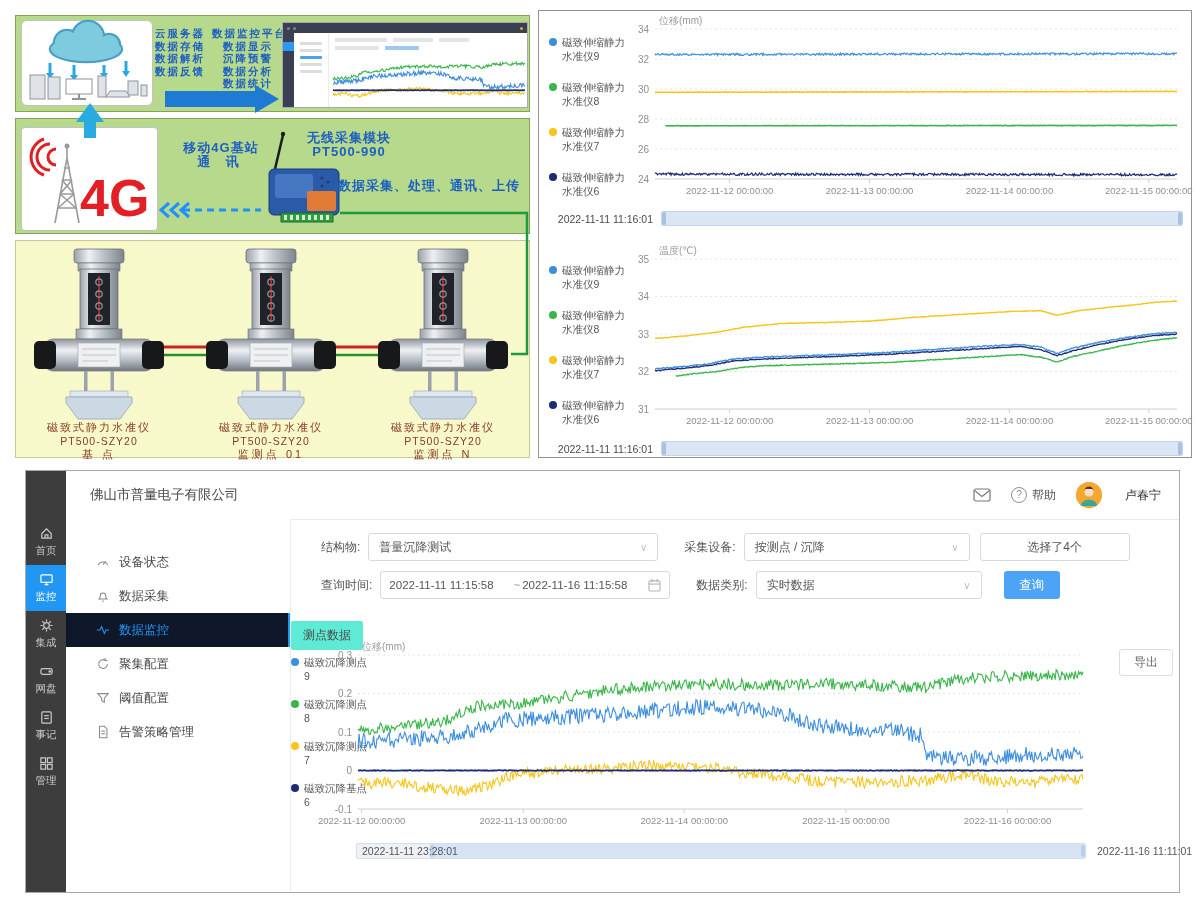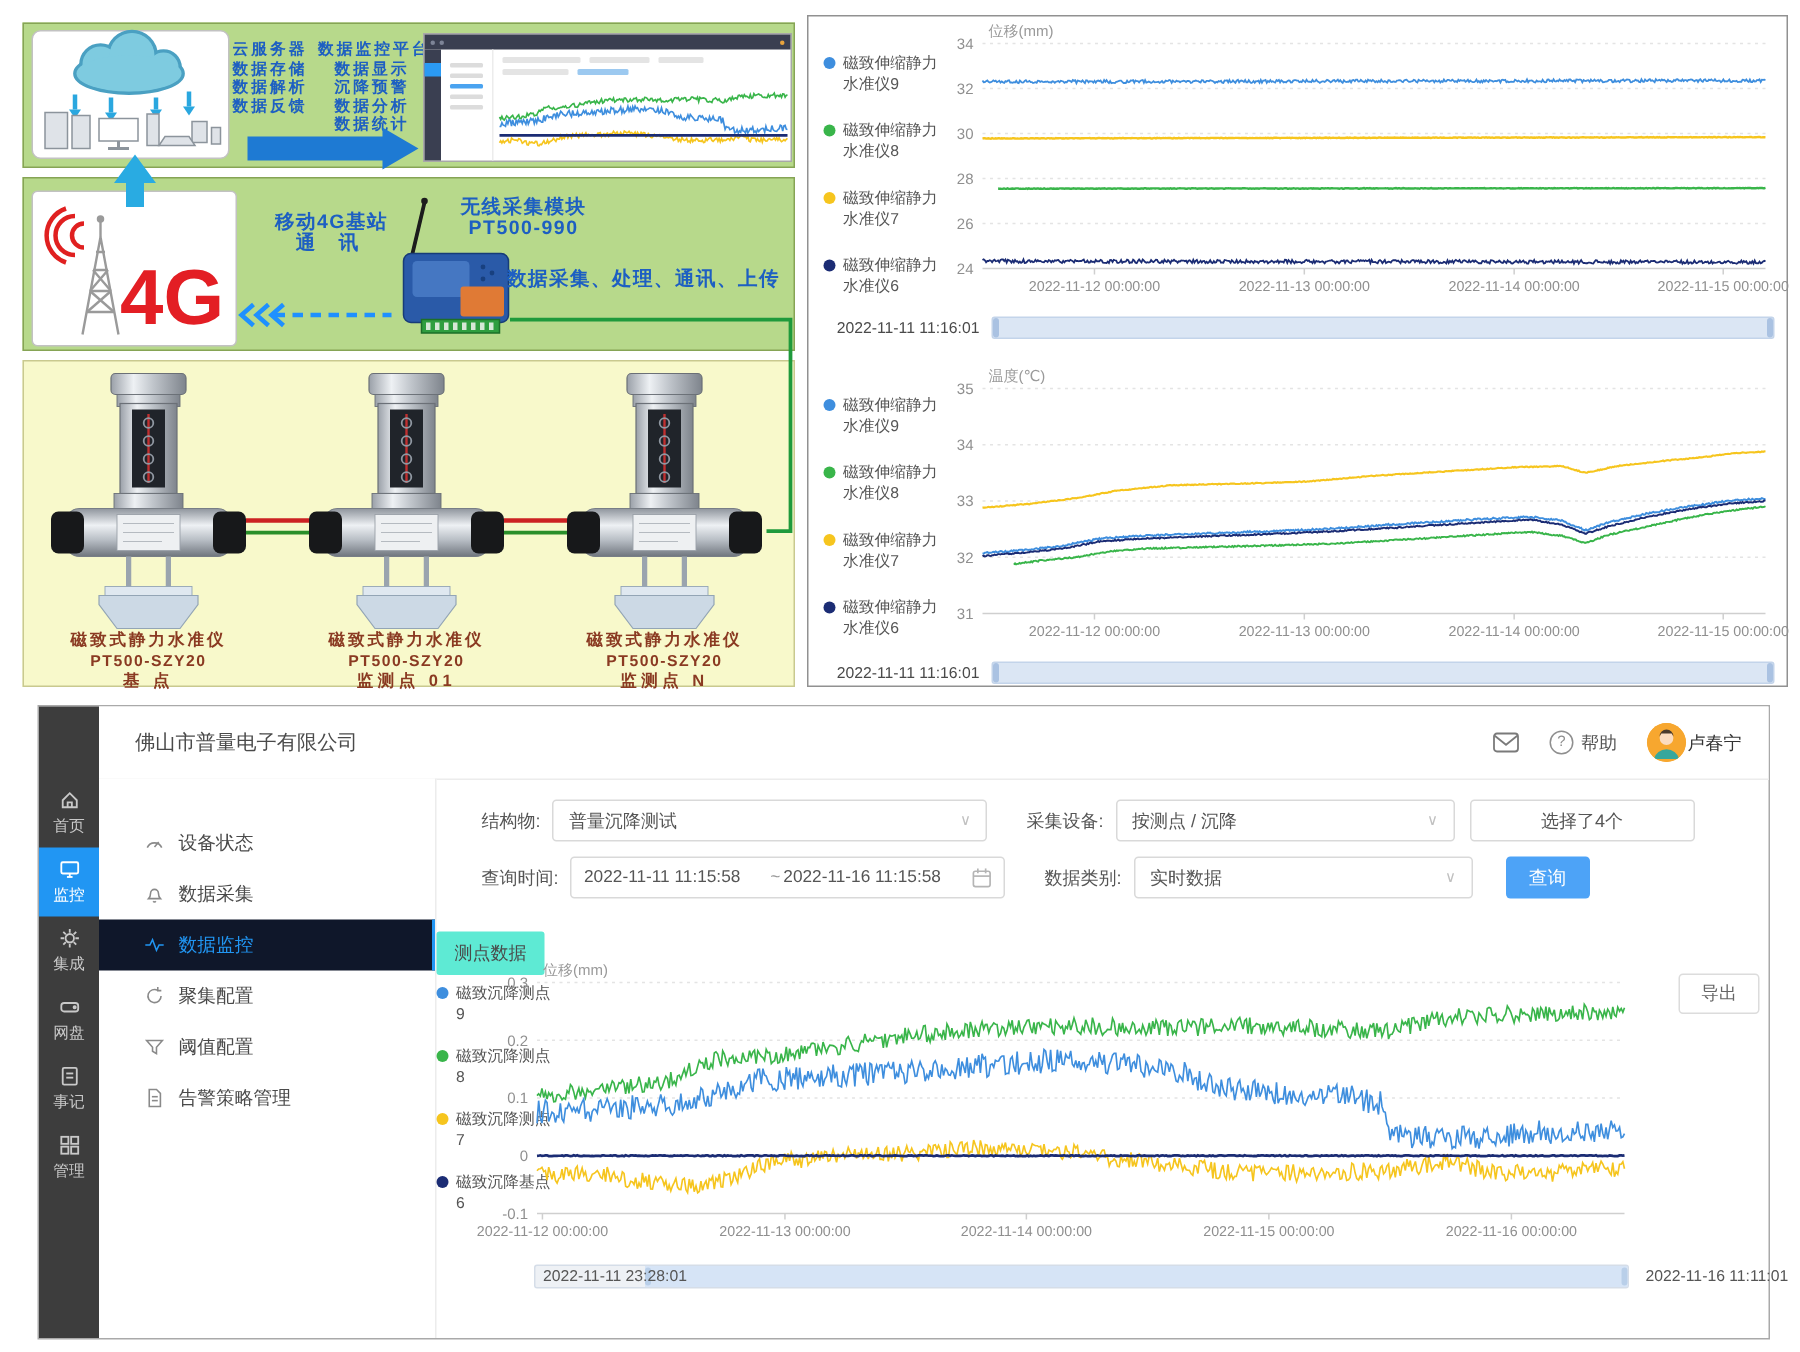--- a/index.html
+++ b/index.html
@@ -22,21 +22,21 @@
   .tdot{width:3px;height:3px;border-radius:50%;background:#7d8497}
   .tdot.orange{background:#e8a33d;margin-left:auto}
   .thumb-body{flex:1;display:flex;min-height:0}
   .thumb-rail{width:11px;background:#3a3f51;position:relative;flex:none}
   .thumb-rail .hl{position:absolute;left:0;top:9px;width:11px;height:9px;background:#2b9af3}
   .thumb-menu{width:34px;border-right:1px solid #ececec;padding-top:5px;flex:none}
   .tm-bar{height:3px;width:22px;background:#dcdcdc;margin:4px auto;border-radius:1px}
   .tm-bar.on{background:#4aa3f0}
   .thumb-main{flex:1;position:relative}
   .tf-bar{position:absolute;height:4px;background:#e4e4e4;border-radius:1px}
-  .sensor-label{position:absolute;width:150px;text-align:center;color:#8a3a22;font-weight:bold}
+  .sensor-label{position:absolute;width:150px;text-align:center;color:#8a3a22;font-weight:normal}
   .sensor-label .l1{font-size:11px;letter-spacing:2px}
   .sensor-label .l2{font-size:10.5px;letter-spacing:1px}
   .sensor-label .l3{font-size:11px;letter-spacing:3px}
   .sensor-label div{line-height:13.5px}
 
   
   #tr-panel{position:absolute;left:538px;top:10px;width:654px;height:448px;border:1px solid #919191;background:#fff;box-sizing:border-box}
   .legend-col{position:absolute;display:flex;flex-direction:column;gap:17px;width:80px}
   .leg-item{display:flex;gap:5px;align-items:flex-start;cursor:pointer}
   .leg-dot{width:8px;height:8px;border-radius:50%;flex:none;margin-top:3px}
@@ -53,21 +53,21 @@
   .nav-item{width:40px;height:46px;display:flex;flex-direction:column;align-items:center;justify-content:center;gap:3px;color:#c9c9c9;font-size:10.5px;cursor:pointer}
   .nav-item svg{stroke:#c9c9c9;fill:none;stroke-width:1.3}
   .nav-item.active{background:#2196f3;color:#fff}
   .nav-item.active svg{stroke:#fff}
   #hdr{position:absolute;left:40px;top:0;right:0;height:48px;background:#fff;border-bottom:1px solid #ececec;display:flex;align-items:center}
   #hdr .title{margin-left:24px;font-size:13.5px;color:#4a4a4a}
   #hdr .right{margin-left:auto;display:flex;align-items:center;gap:20px;padding-right:18px}
   .qmark{width:14px;height:14px;border:1px solid #8f8f8f;border-radius:50%;color:#8f8f8f;font-size:10px;line-height:13px;text-align:center;display:inline-block}
   .qmark::before{content:"?"}
   .help-wrap{display:flex;align-items:center;gap:5px;font-size:12px;color:#555;cursor:pointer}
-  .user-wrap{display:flex;align-items:center;gap:1px;font-size:12px;color:#333;cursor:pointer}
+  .user-wrap{display:flex;align-items:center;gap:23px;font-size:12px;color:#333;cursor:pointer}
   .avatar{width:26px;height:26px;border-radius:50%;background:#f7a72f;overflow:hidden;position:relative;flex:none}
   #menu{position:absolute;left:40px;top:48px;width:225px;bottom:0;background:#fff;border-right:1px solid #ececec;box-sizing:border-box;padding-top:26px}
   .menu-item{height:34px;display:flex;align-items:center;gap:9px;padding-left:30px;font-size:12.5px;color:#4a4a4a;cursor:pointer}
   .menu-item svg{stroke:#8a8a8a;fill:none;stroke-width:1.2}
   .menu-item.active{background:#0f172a;color:#2196f3;border-right:2px solid #2196f3}
   .menu-item.active svg{stroke:#2196f3}
   #main{position:absolute;left:265px;top:48px;right:0;bottom:0}
   .frow{position:absolute;left:30px;right:14px;display:flex;align-items:center}
   .flabel{font-size:12px;color:#555;white-space:nowrap}
   .sel{height:28px;border:1px solid #d9d9d9;border-radius:3px;background:#fff;display:flex;align-items:center;padding:0 10px;font-size:12px;color:#555;box-sizing:border-box;cursor:pointer}

